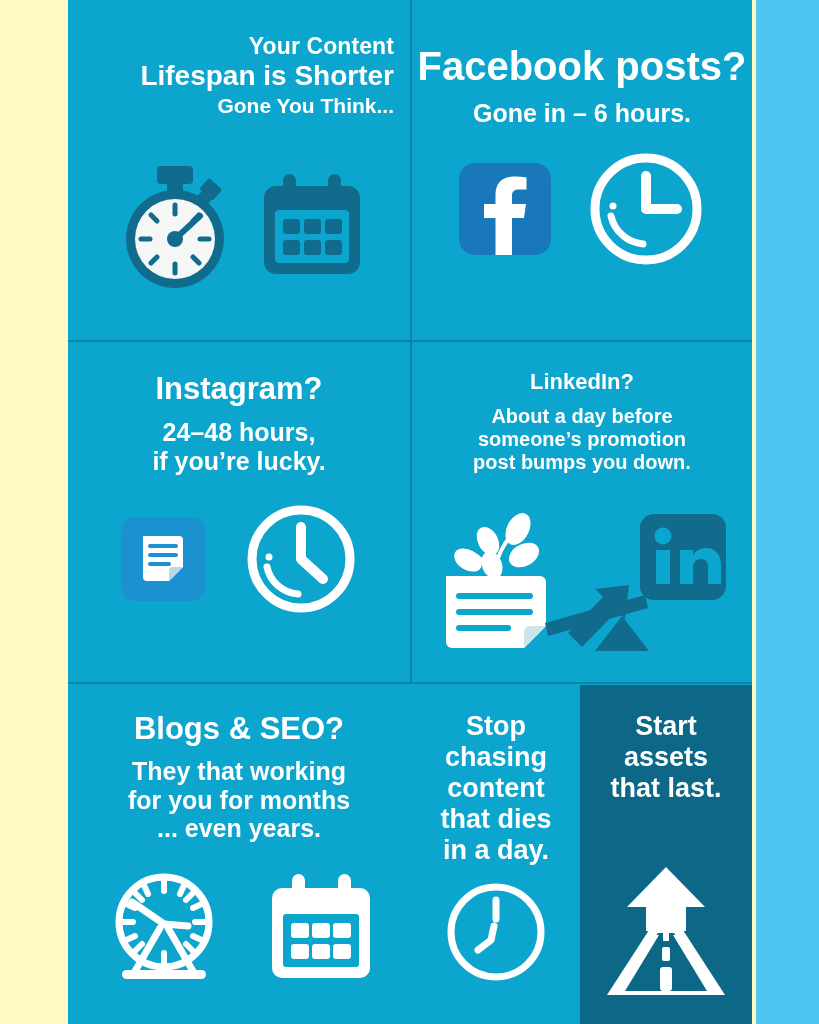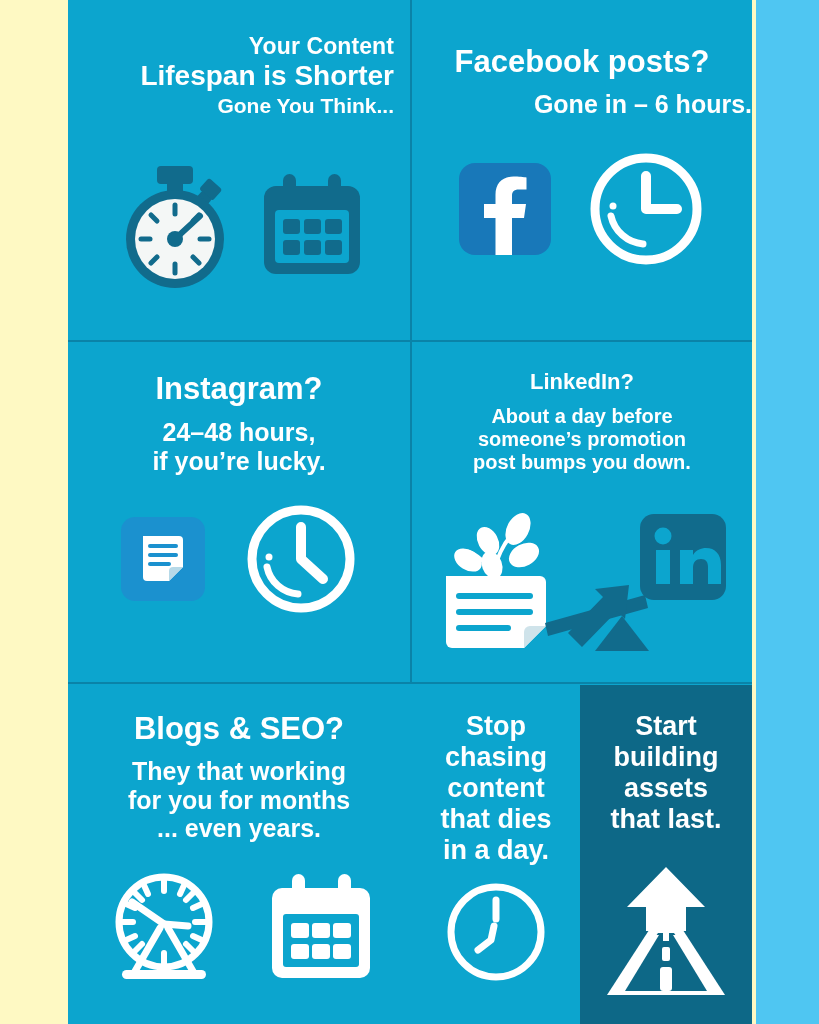--- a/index.html
+++ b/index.html
@@ -74,22 +74,22 @@
     display: block;
   }
   .sub {
     text-align: center;
     font-weight: bold;
     display: block;
     line-height: 1.14;
   }
 
   .fb-text   { position: absolute; left: 0; right: 0; top: 44px; }
-  .fb-head   { font-size: 31px; }
-  .fb-sub    { font-size: 25px; margin-top: 10px; text-align: right; }
+  .fb-head   { font-size: 40px; }
+  .fb-sub    { font-size: 25px; margin-top: 10px; }
 
   .ig-text   { position: absolute; left: 0; right: 0; top: 28px; }
   .ig-head   { font-size: 31px; }
   .ig-sub    { font-size: 25px; margin-top: 11px; }
 
   .li-text   { position: absolute; left: 0; right: 0; top: 26px; padding: 0 6px; }
   .li-head   { font-size: 22px; }
   .li-sub    { font-size: 20px; margin-top: 10px; }
 
   .blog-text { position: absolute; left: 0; right: 0; top: 26px; padding: 0 21px; }
@@ -361,21 +361,20 @@
             <path d="M52 20 V39" stroke="#ffffff" stroke-width="7" stroke-linecap="round"></path>
             <path d="M50 46 L47 60 L34 70" fill="none" stroke="#ffffff" stroke-width="7" stroke-linecap="round" stroke-linejoin="round"></path>
           </svg>
         </span>
       </div>
     </div>
 
     <div class="panel p-start">
       <div class="start-text txt">
         <span class="head start-line">Start</span>
-        <span class="head start-line">building</span>
         <span class="head start-line">assets</span>
         <span class="head start-line">that last.</span>
       </div>
       <div class="icons start-icons">
         <span>
           <svg width="130" height="132" viewBox="0 0 130 132">
 
             <path d="M65 2 L104 42 H85 V66 H45 V42 H26 Z" fill="#ffffff"></path>
 
             <path d="M50 62 H80 L124 130 H6 Z" fill="#ffffff"></path>

